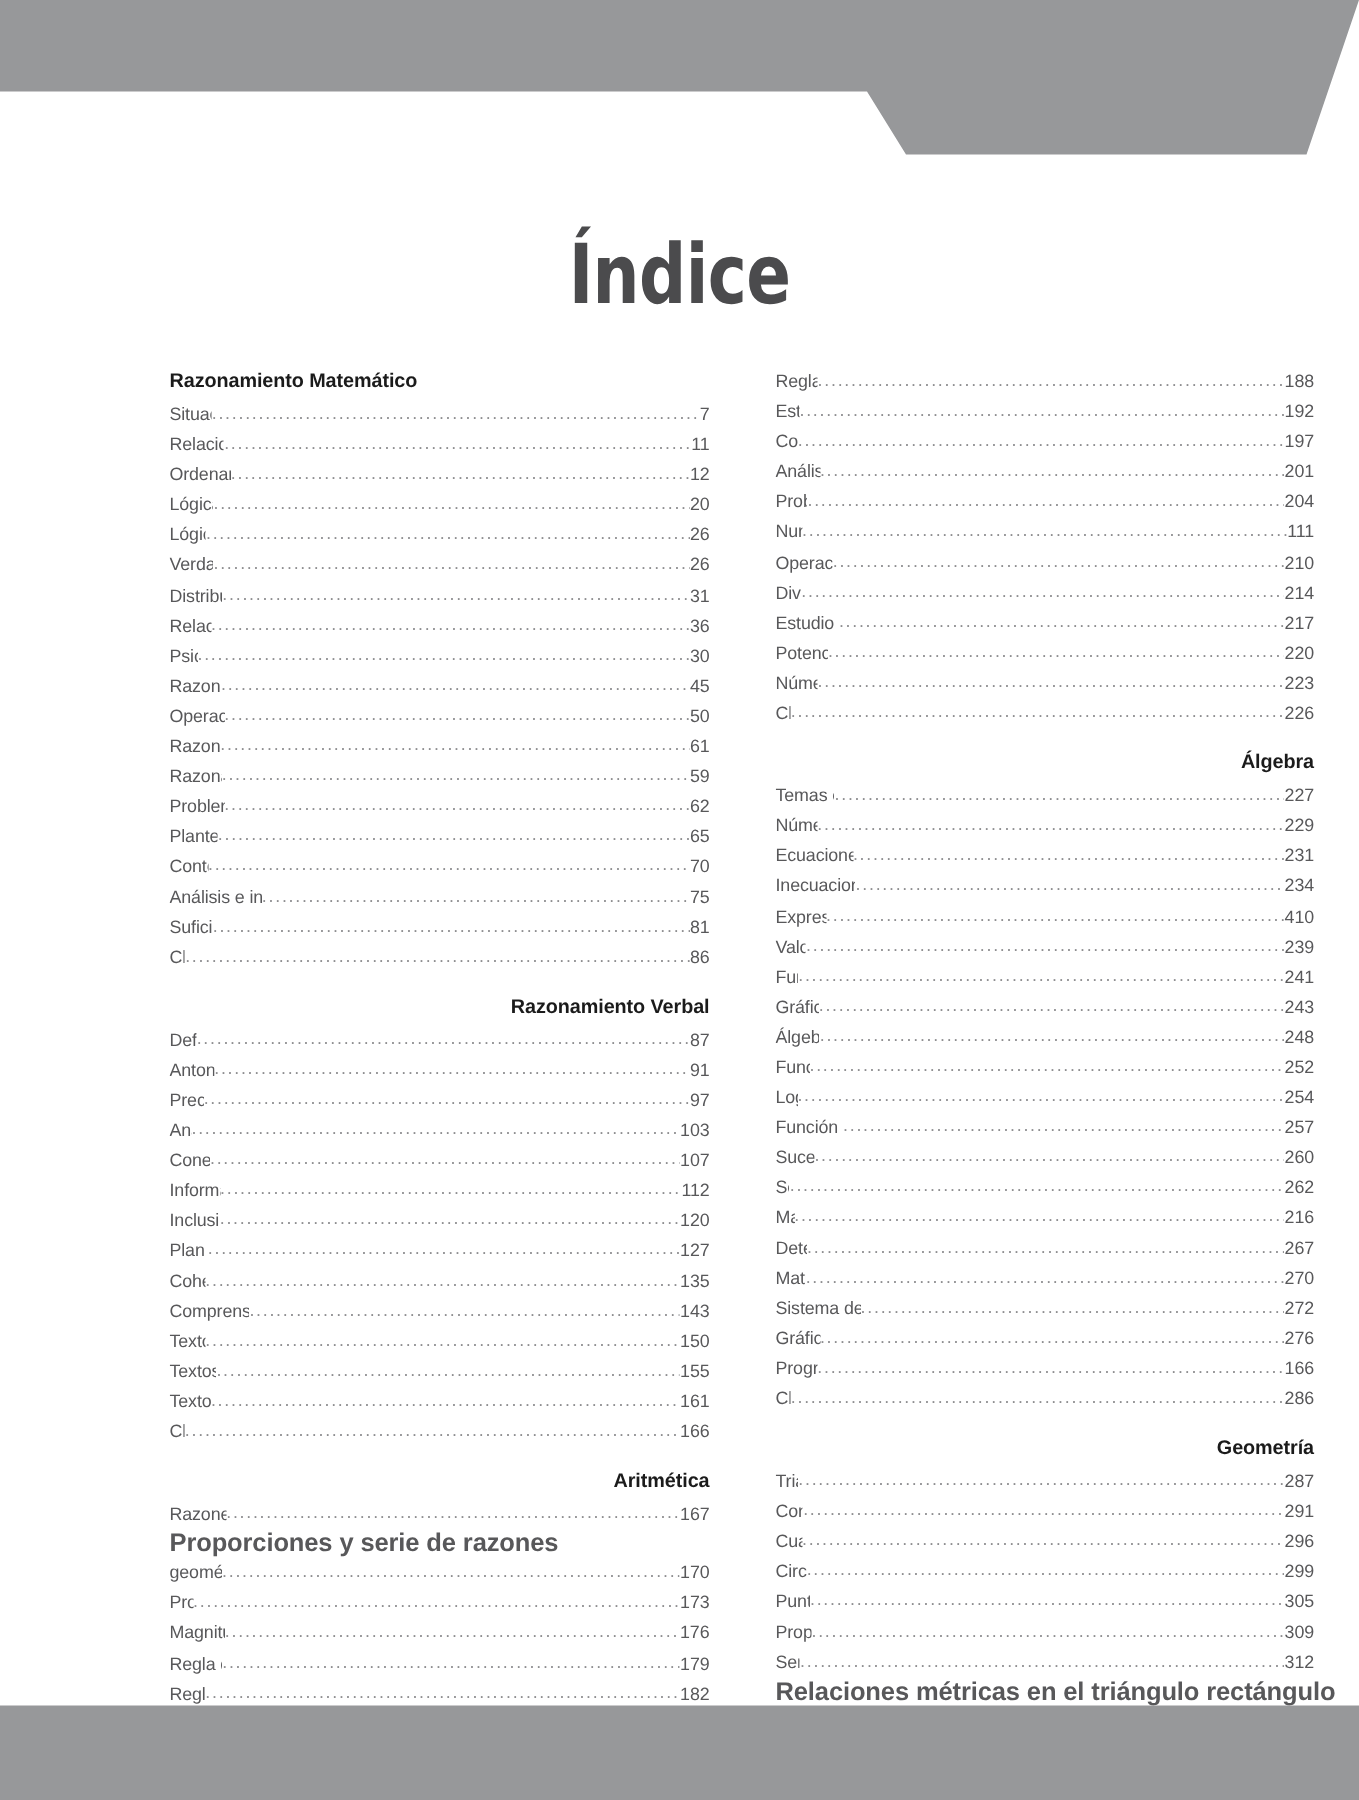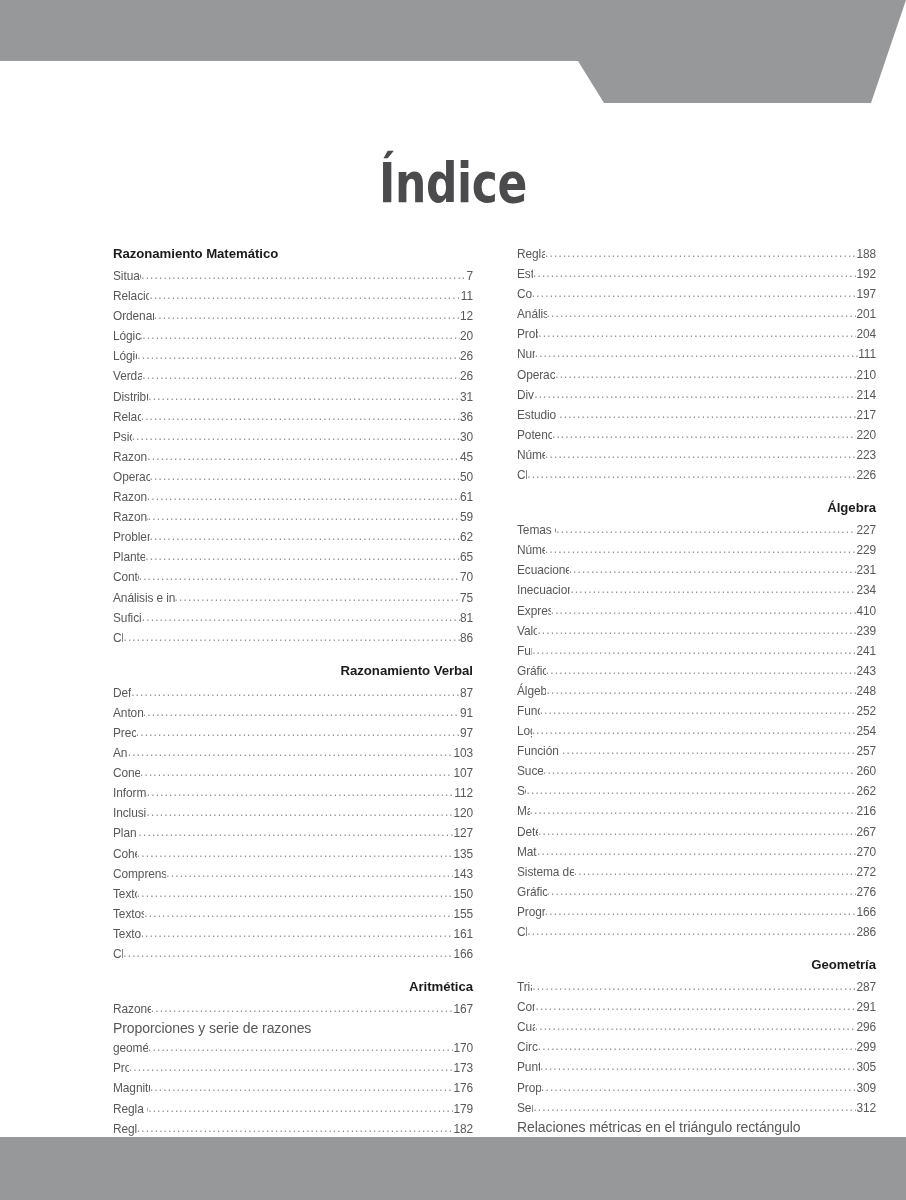--- a/index.html
+++ b/index.html
@@ -94,25 +94,26 @@
     min-width: 4px;
   }
   .entry-page {
     flex: 0 0 auto;
     text-align: right;
     color: #58585a;
   }
   
   .entry-cont {
     display: block;
-    font-size: 14px;
+    font-size: 17px;
     line-height: 19.1px;
     color: #58585a;
     white-space: nowrap;
     letter-spacing: -0.08px;
+    font-weight: bold;
   }
 
   
   #footer-band {
     position: absolute;
     left: 0;
     top: 1137px;
     width: 906px;
     height: 63px;
     background: #97989a;

